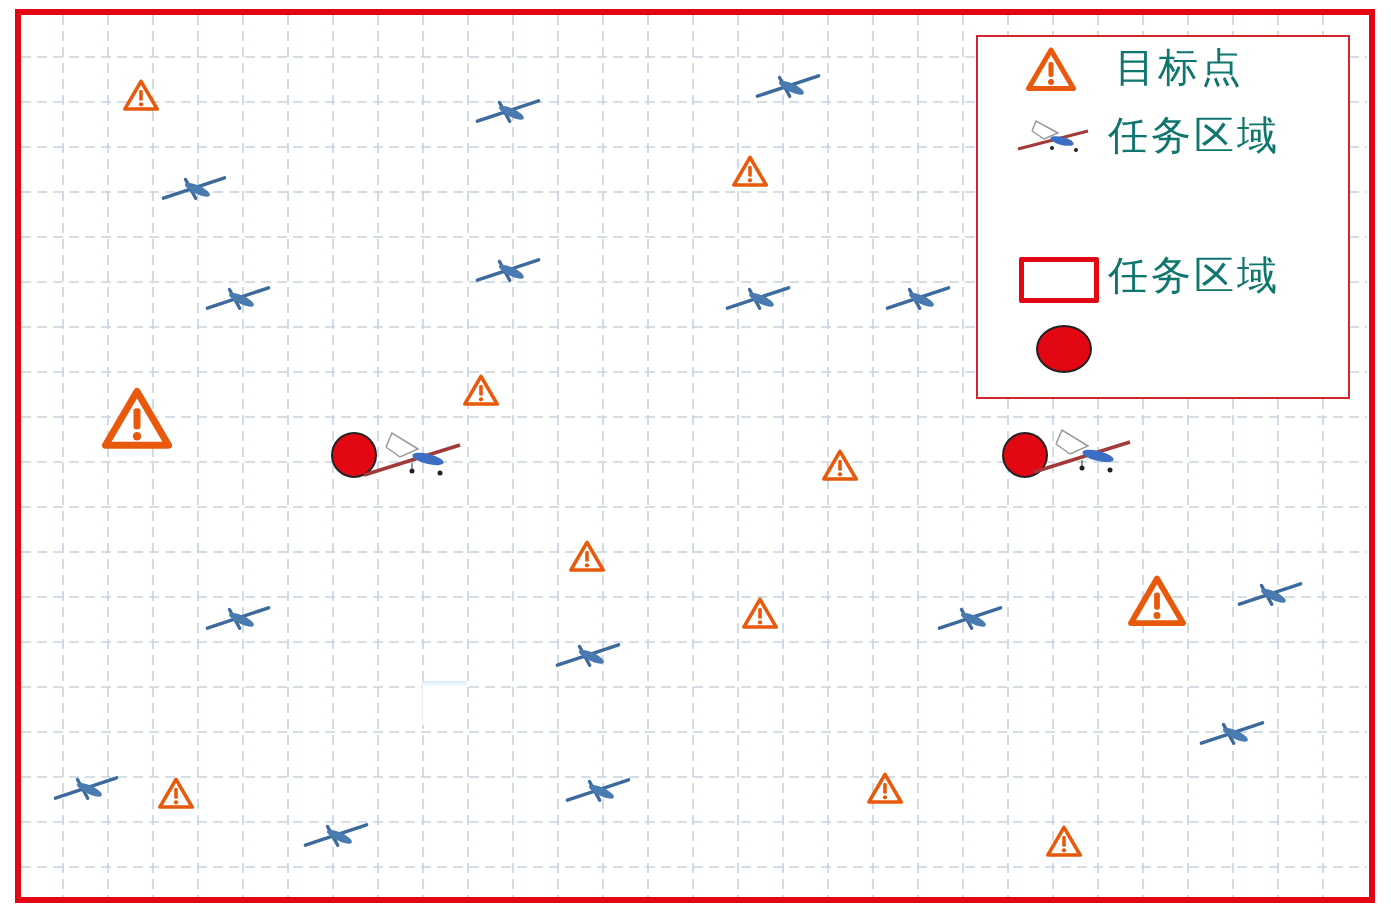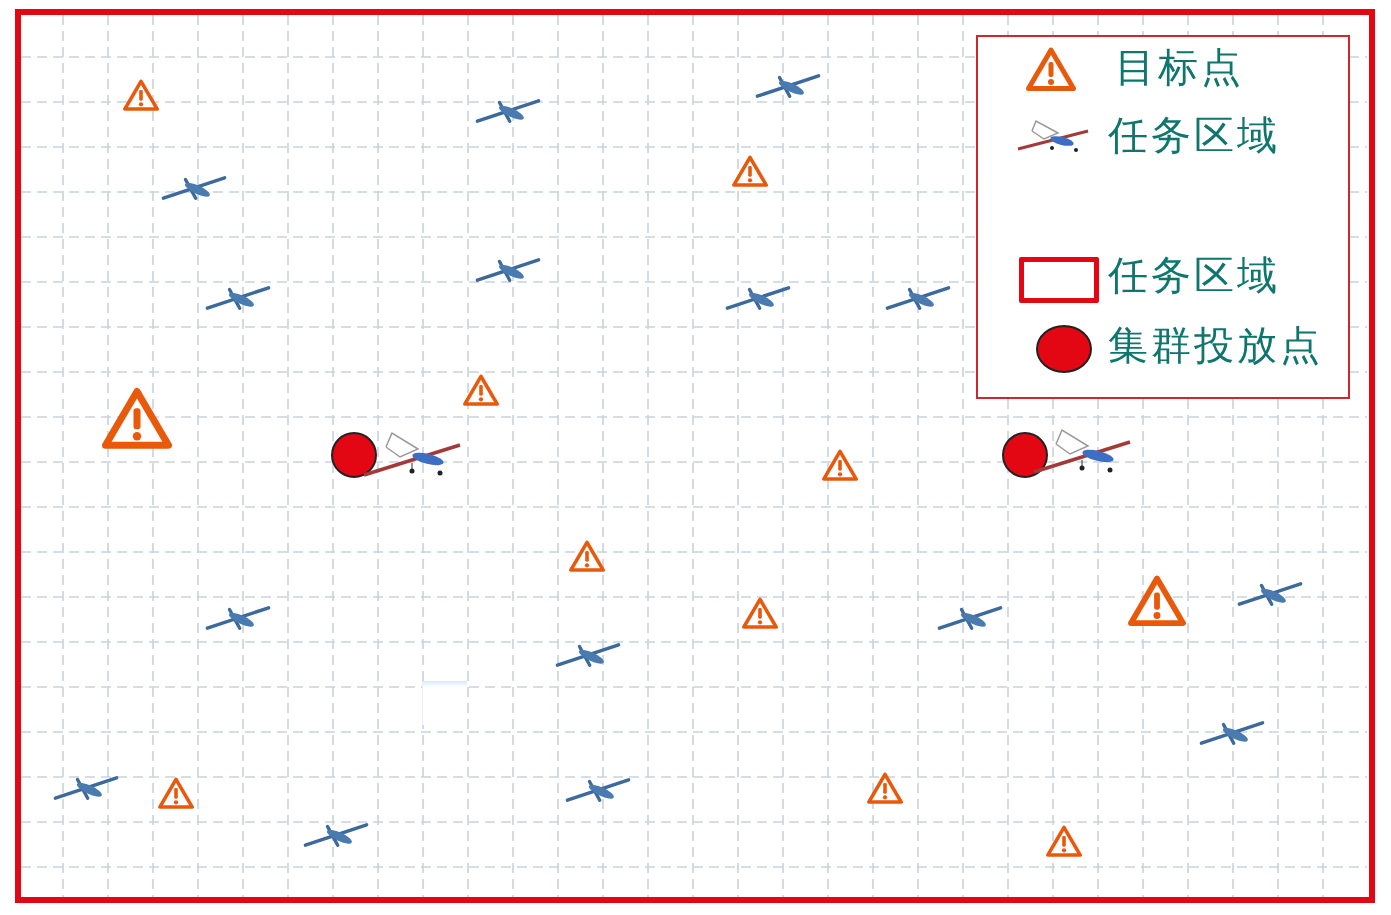--- a/index.html
+++ b/index.html
@@ -248,16 +248,15 @@
           <circle cx="62" cy="33" r="2" fill="#222"></circle>
       </svg>
       <span class="legend-label" style="left:130px;top:6px;">任务区域</span>
     </div>
     <div class="legend-row" style="top:212px;">
       <div class="legend-area-swatch" style="left:41px;top:8px;width:80px;height:46px;"></div>
       <span class="legend-label" style="left:130px;top:6px;">任务区域</span>
     </div>
     <div class="legend-row" style="top:282px;">
       <div class="drop-point" style="left:58px;top:6px;width:56px;height:48px;"></div>
-      <span class="legend-label" style="left:130px;top:6px;">集群投放点</span>
     </div>
   </div>
 </div>
 
 </body></html>

